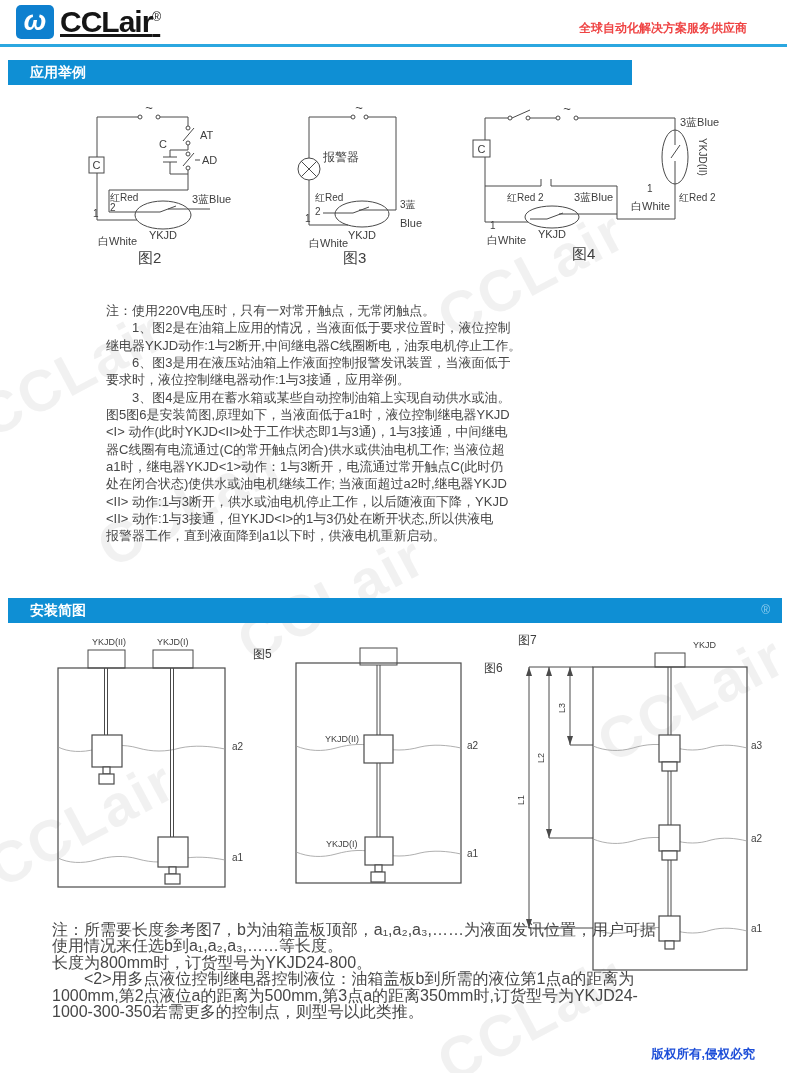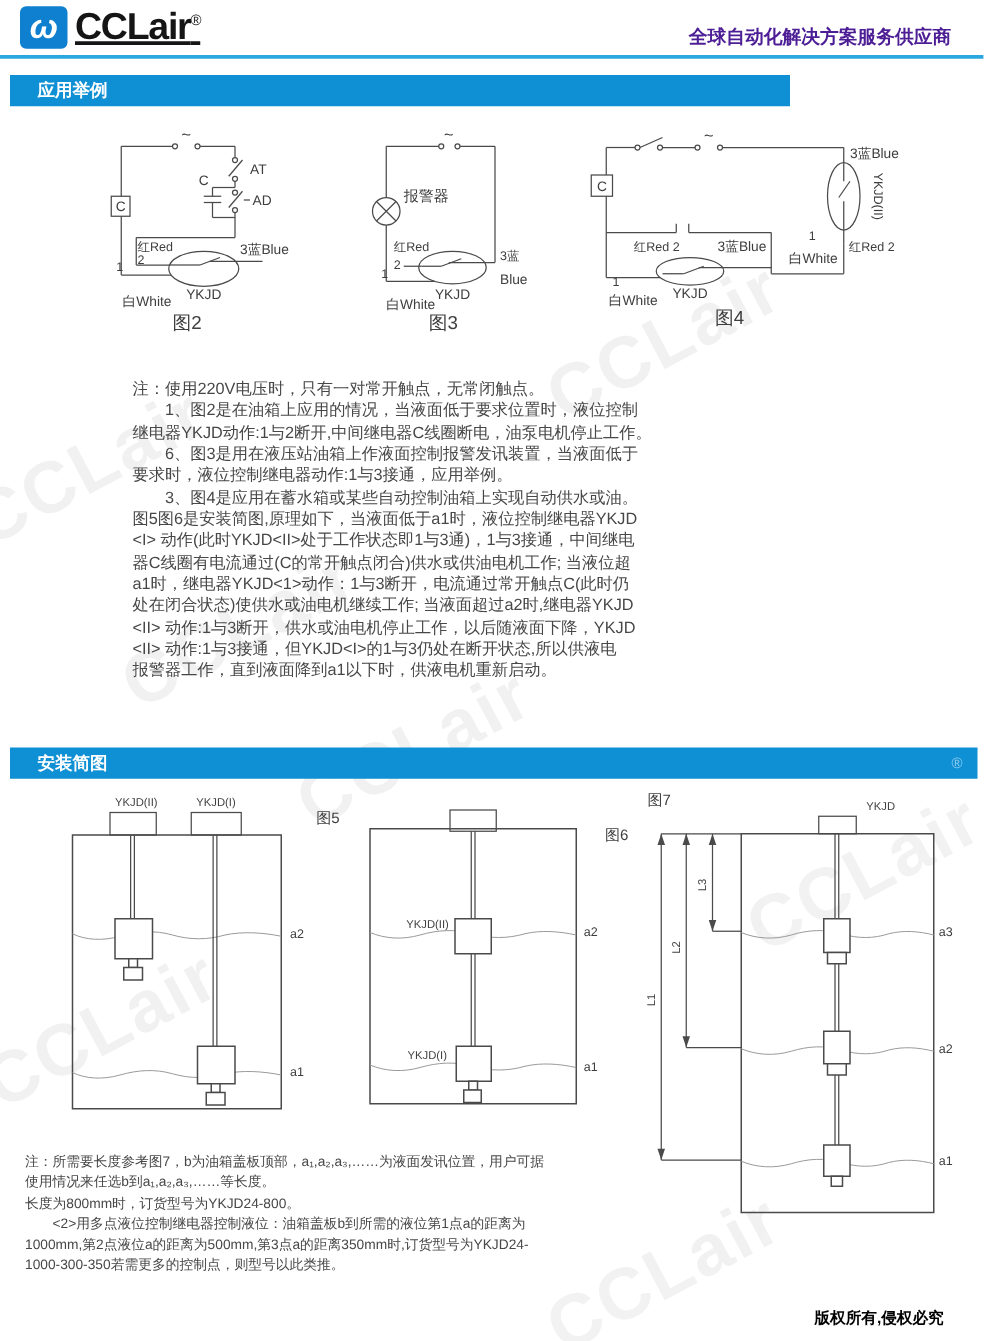--- a/index.html
+++ b/index.html
@@ -7,40 +7,40 @@
         font-family:"Liberation Sans","DejaVu Sans",sans-serif;color:#474747;}
   .wm{position:absolute;font-size:58px;font-weight:bold;letter-spacing:2px;
       color:#d9d9d9;opacity:.35;transform:rotate(-28deg);z-index:0;white-space:nowrap;}
   .layer{position:absolute;inset:0;z-index:1;}
   
   .logo-wrap{position:absolute;left:16px;top:5px;display:flex;align-items:center;}
   .logo-box{display:inline-block;width:38px;height:34px;background:#0e80cf;border-radius:5px;
             color:#fff;font-size:27px;font-weight:bold;font-style:italic;text-align:center;line-height:32px;}
   .brand{font-size:30px;font-weight:bold;color:#151515;letter-spacing:-1px;margin-left:6px;text-decoration:underline;}
   .brand sup{font-size:12px;font-weight:normal;}
-  .tagline{position:absolute;right:26px;top:20px;color:#4c1d95;font-weight:bold;font-size:15px;}
+  .tagline{position:absolute;right:40px;top:20px;color:#ef4444;font-weight:bold;font-size:12px;}
   .head-rule{position:absolute;left:0;top:44px;width:100%;height:3px;background:#2ba7e0;}
   
   .section-bar{position:absolute;left:8px;height:25px;background:#0f8fd4;color:#fff;
                font-weight:bold;font-size:14px;line-height:25px;padding-left:22px;box-sizing:border-box;}
   .bar-reg{float:right;margin-right:12px;color:#8ecdee;font-weight:normal;font-size:12px;}
   
   svg{position:absolute;overflow:visible;}
   svg text{fill:#3e3e3e;font-family:"Liberation Sans","DejaVu Sans",sans-serif;}
   .ln{stroke:#4a4a4a;stroke-width:1;fill:none;}
   .lnb{stroke:#4a4a4a;stroke-width:1.2;fill:none;}
   .node{stroke:#4a4a4a;stroke-width:1;fill:#fff;}
   .float{stroke:#4a4a4a;stroke-width:1.2;fill:#fff;}
   .wave{stroke:#9a9a9a;stroke-width:.8;fill:none;}
   .arr{fill:#4a4a4a;stroke:none;}
   
   .notes1{position:absolute;left:106px;top:302px;width:572px;font-size:13px;line-height:17.35px;}
-  .notes2{position:absolute;left:20px;top:922px;width:486px;font-size:11px;line-height:16.4px;}
+  .notes2{position:absolute;left:52px;top:922px;width:486px;font-size:16px;line-height:16.4px;}
   .notes1 div,.notes2 div{white-space:nowrap;}
-  .footer{position:absolute;right:32px;top:1046px;font-size:12.5px;font-weight:bold;color:#000000;}
+  .footer{position:absolute;right:32px;top:1046px;font-size:12.5px;font-weight:bold;color:#1d4ed8;}
 </style>
 </head>
 <body>
 
 <div class="page">
 
   <span class="wm" style="left:430px;top:240px;">CCLair</span>
   <span class="wm" style="left:-30px;top:340px;">CCLair</span>
   <span class="wm" style="left:90px;top:470px;">CCLair</span>
   <span class="wm" style="left:230px;top:565px;">CCLair</span>

